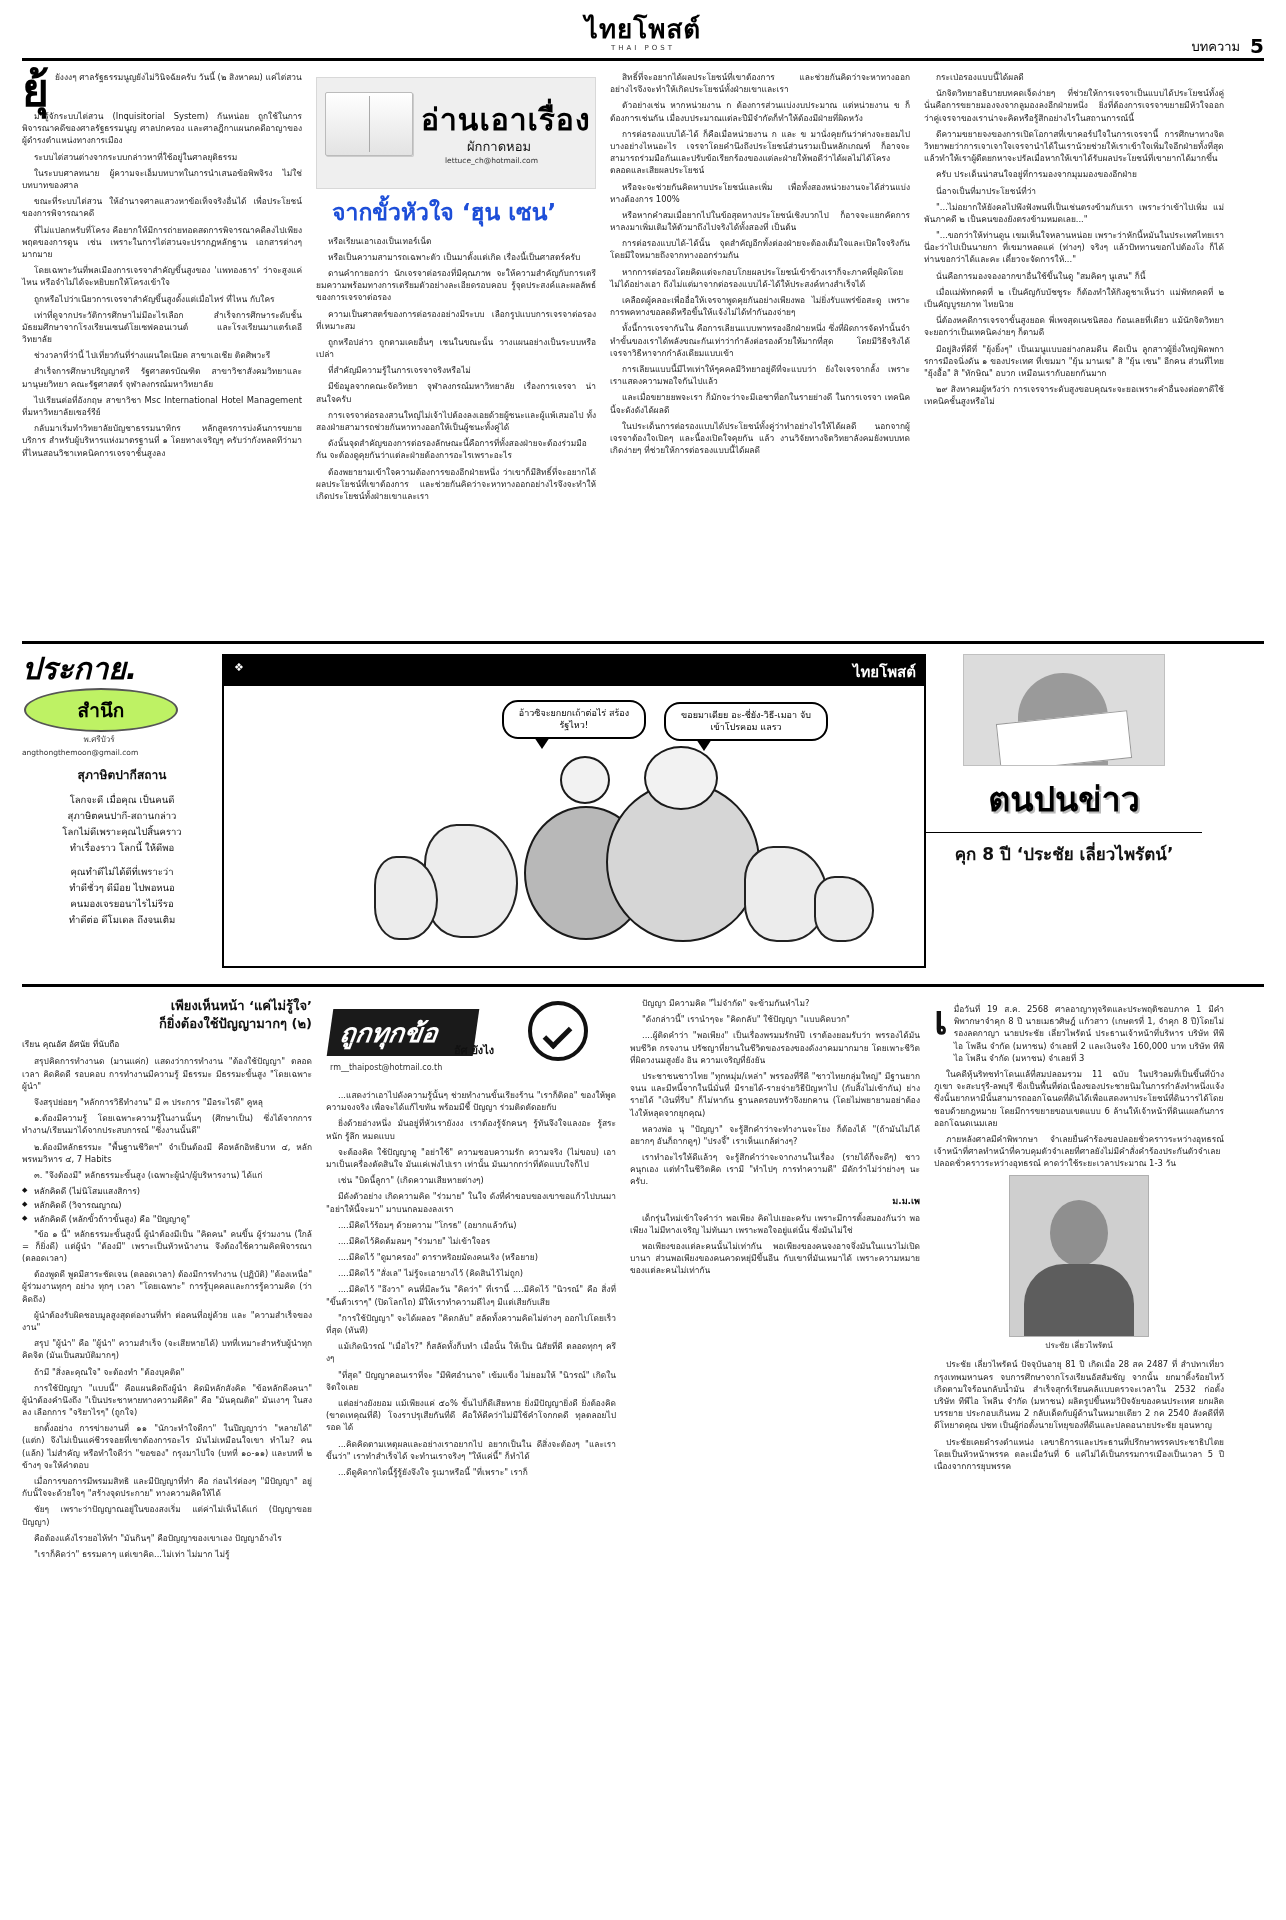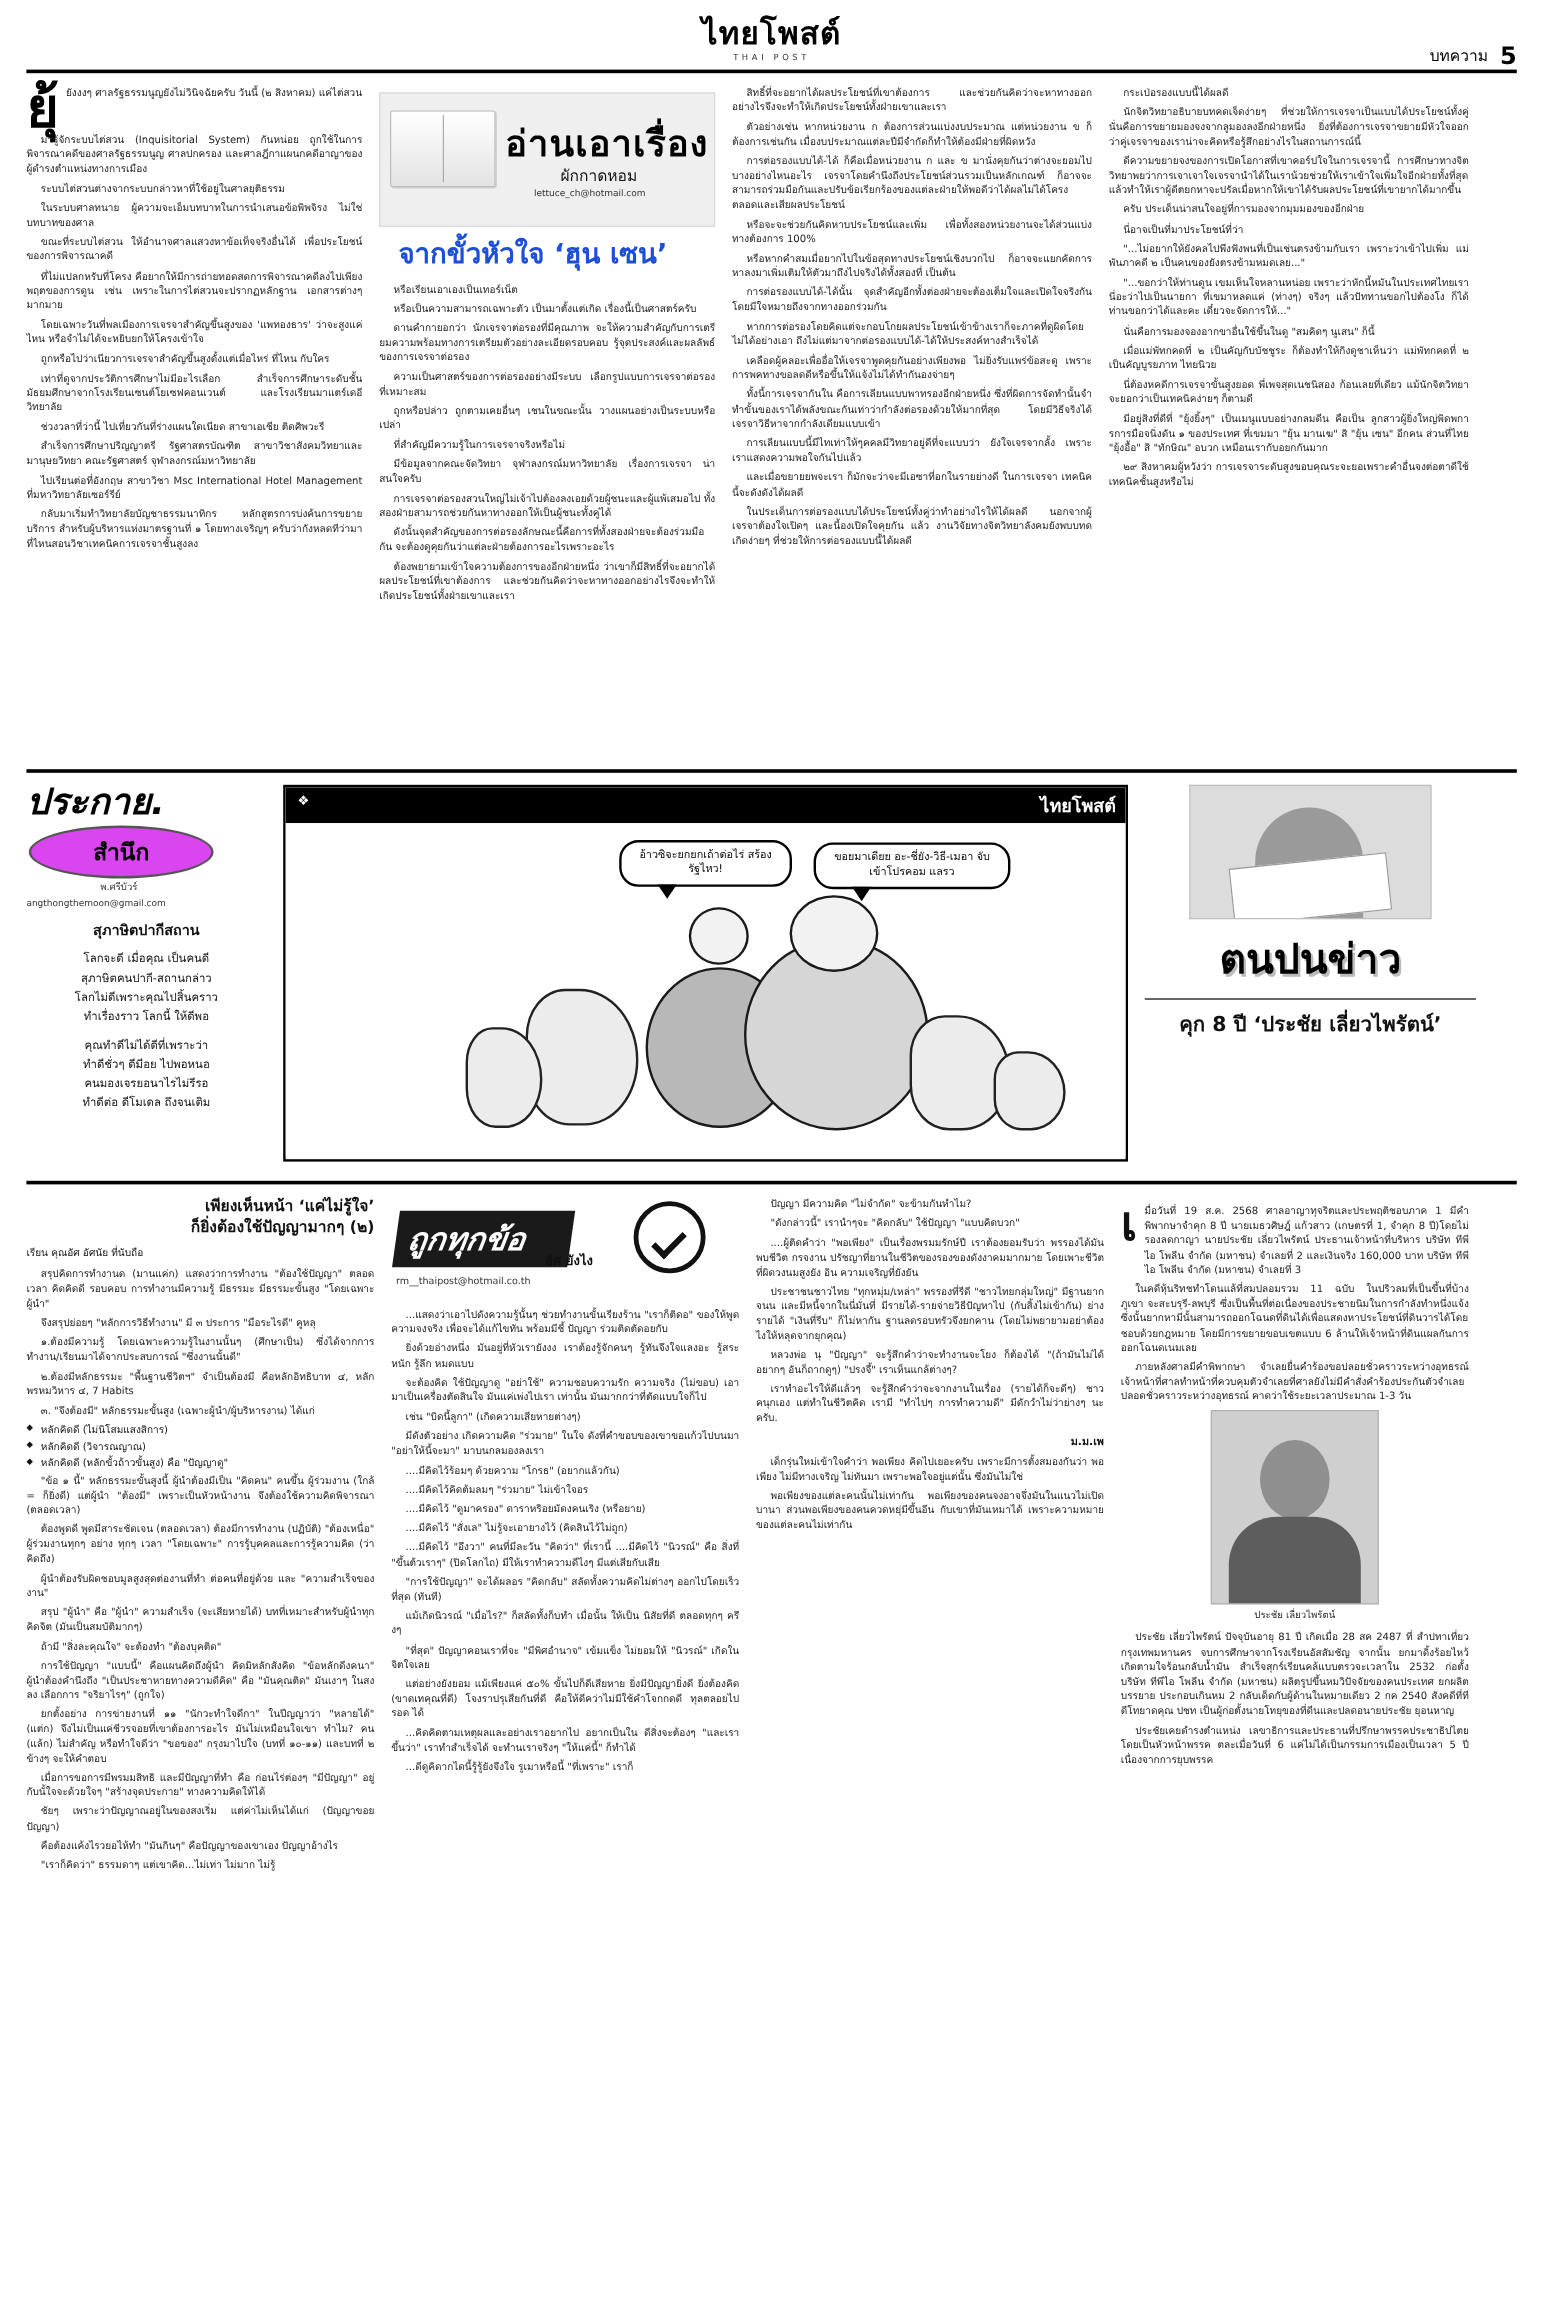--- a/index.html
+++ b/index.html
@@ -81,31 +81,31 @@
   }
   .art-headline {
     font-size:23px; font-weight:bold; color:#1d4ed8; margin:10px 0 8px 16px; line-height:1.2;
   }
 
   
   .hr-thick { border:0; border-top:3px solid #000; margin:10px 0 0 0; }
   .hr-thin { border:0; border-top:1px solid #000; margin:6px 0; }
 
   
-  .mid-block { display:flex; gap:14px; margin-top:10px; height:320px; }
+  .mid-block { display:flex; margin-top:10px; height:320px; }
   .mid-left { width:200px; }
   .praguy-logo {
     font-size:30px; font-weight:bold; font-style:italic; color:#000; line-height:1;
   }
   .praguy-badge {
     position:relative; width:150px; margin:4px 0 2px 2px;
   }
   .praguy-badge .ellipse {
     width:150px; height:40px; border-radius:50%;
-    background:#d946ef; border:2px solid #555;
+    background:#bef264; border:2px solid #555;
     display:flex; align-items:center; justify-content:center;
   }
   .praguy-badge .ellipse span { font-size:19px; font-weight:bold; color:#000; }
   .praguy-badge .sig { font-size:8px; text-align:center; color:#333; margin-top:1px; }
   .praguy-mail { font-size:7.5px; color:#333; margin:2px 0 8px 0; }
   .praguy-title { font-size:12px; font-weight:bold; text-align:center; margin:6px 0 8px 0; }
   .praguy-poem { font-size:9.5px; line-height:1.7; text-align:center; color:#111; }
   .praguy-poem .sp { display:block; height:7px; }
 
   .cartoon {

